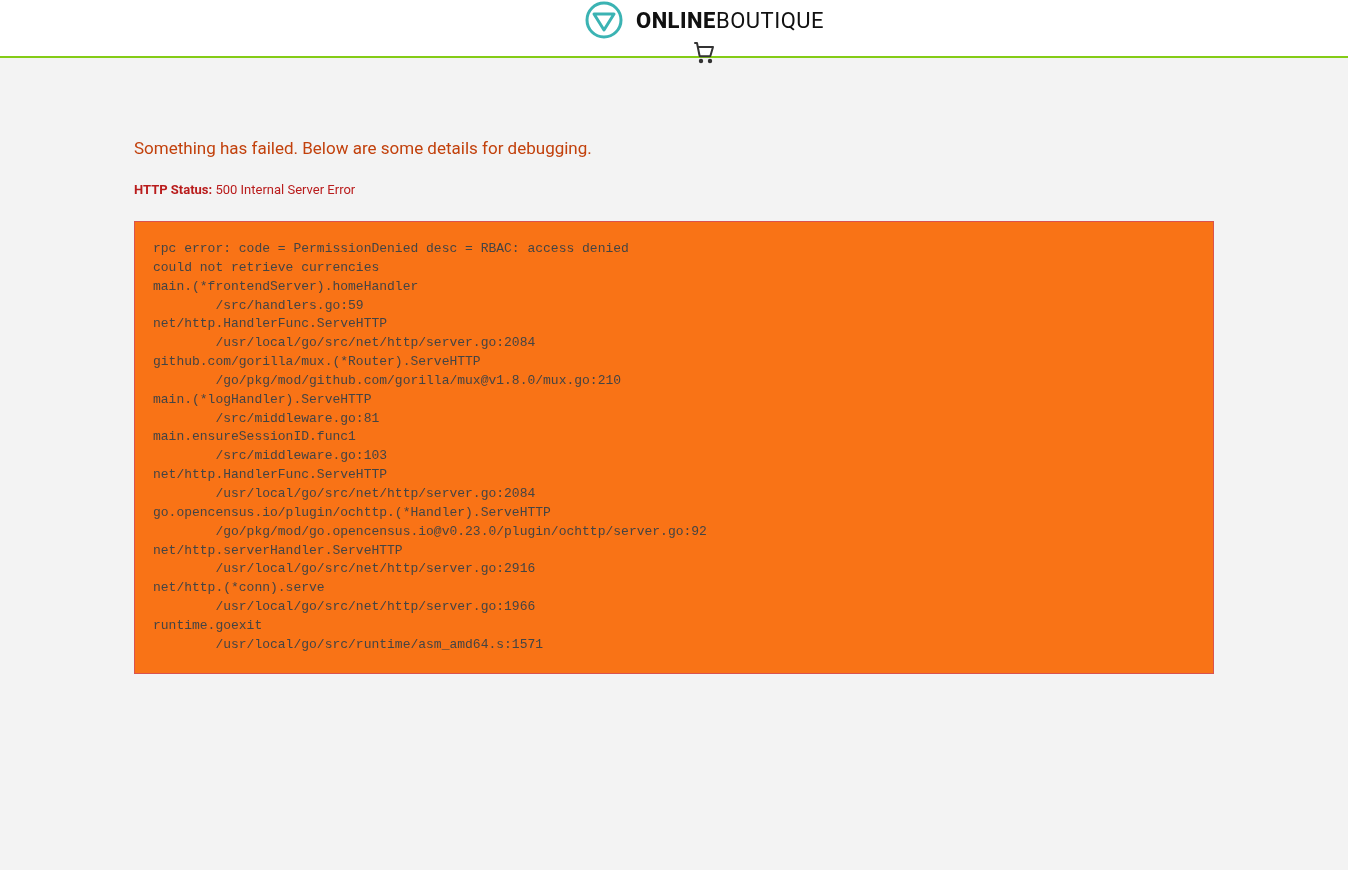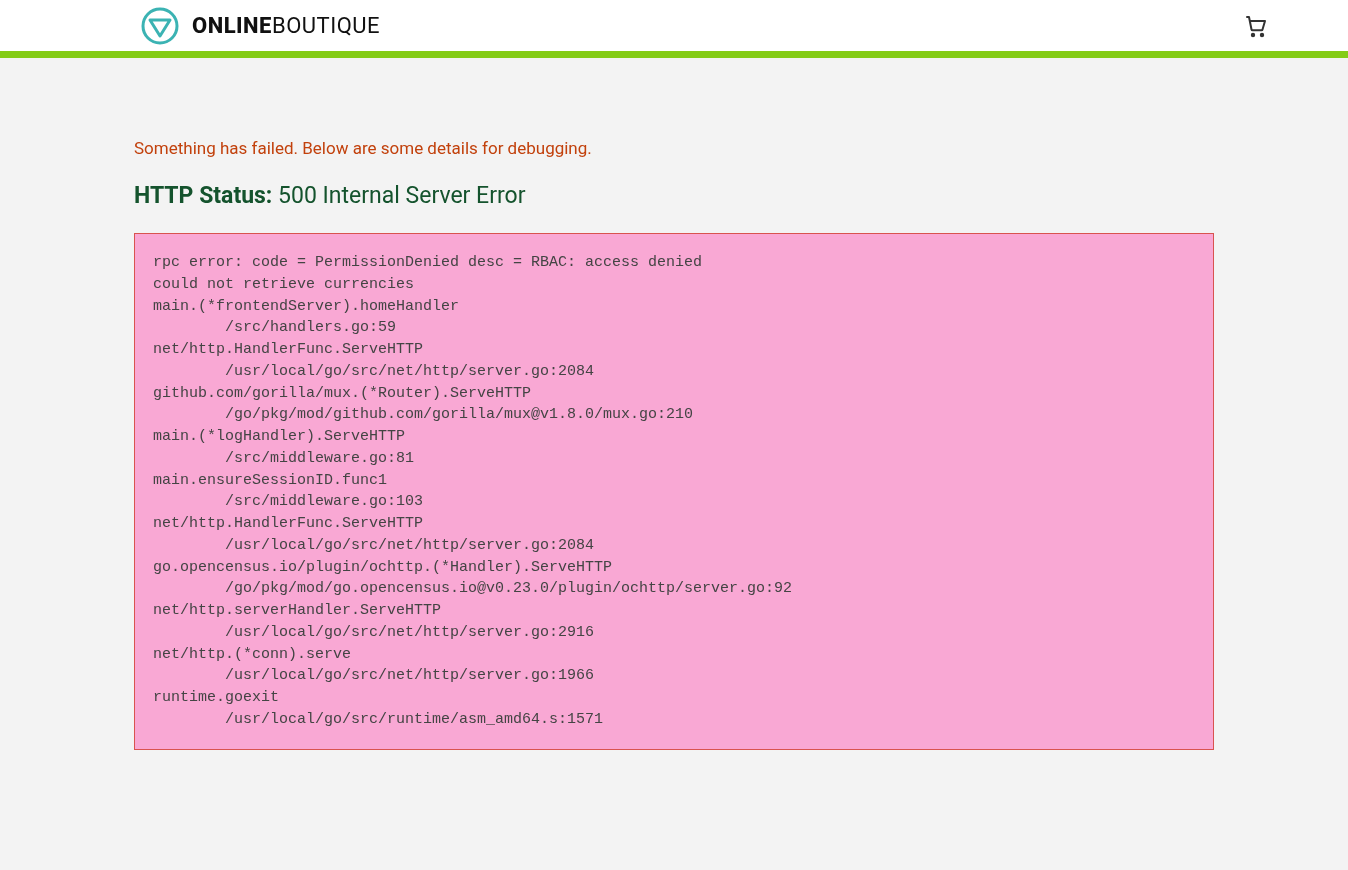--- a/index.html
+++ b/index.html
@@ -7,26 +7,27 @@
       padding: 0;
       box-sizing: border-box;
     }
     body {
       font-family: -apple-system, BlinkMacSystemFont, "Segoe UI", Roboto, "Helvetica Neue", Arial, sans-serif;
       background: #ffffff;
       color: #111111;
     }
     .header {
       background: #ffffff;
-      border-bottom: 7px solid #84cc16;
+      border-bottom: 2px solid #84cc16;
       height: 58px;
       display: flex;
       align-items: center;
       justify-content: space-between;
       padding: 0 80px 0 140px;
+      flex-direction: column;
     }
     .brand {
       display: flex;
       align-items: center;
       gap: 12px;
       cursor: pointer;
     }
     .brand-logo {
       width: 40px;
       height: 40px;
@@ -65,36 +66,36 @@
       margin-bottom: 30px;
       letter-spacing: -0.5px;
     }
     .error-subtitle {
       font-size: 17px;
       color: #c2410c;
       margin-bottom: 24px;
       font-weight: 400;
     }
     .http-status-line {
-      font-size: 23px;
-      color: #14532d;
+      font-size: 13px;
+      color: #b91c1c;
       margin-bottom: 24px;
     }
     .http-status-label {
       font-weight: 700;
     }
     .http-status-value {
       font-weight: 400;
     }
     .error-box {
       border: 1px solid #d9534f;
-      background: #f9a8d4;
+      background: #f97316;
       padding: 18px 18px;
       font-family: "SFMono-Regular", Consolas, "Liberation Mono", Menlo, Courier, monospace;
-      font-size: 15px;
+      font-size: 13px;
       line-height: 1.45;
       color: #444444;
       white-space: pre;
       overflow-x: auto;
     }
   </style>
 </head>
 <body>
 
 <div class="header">

